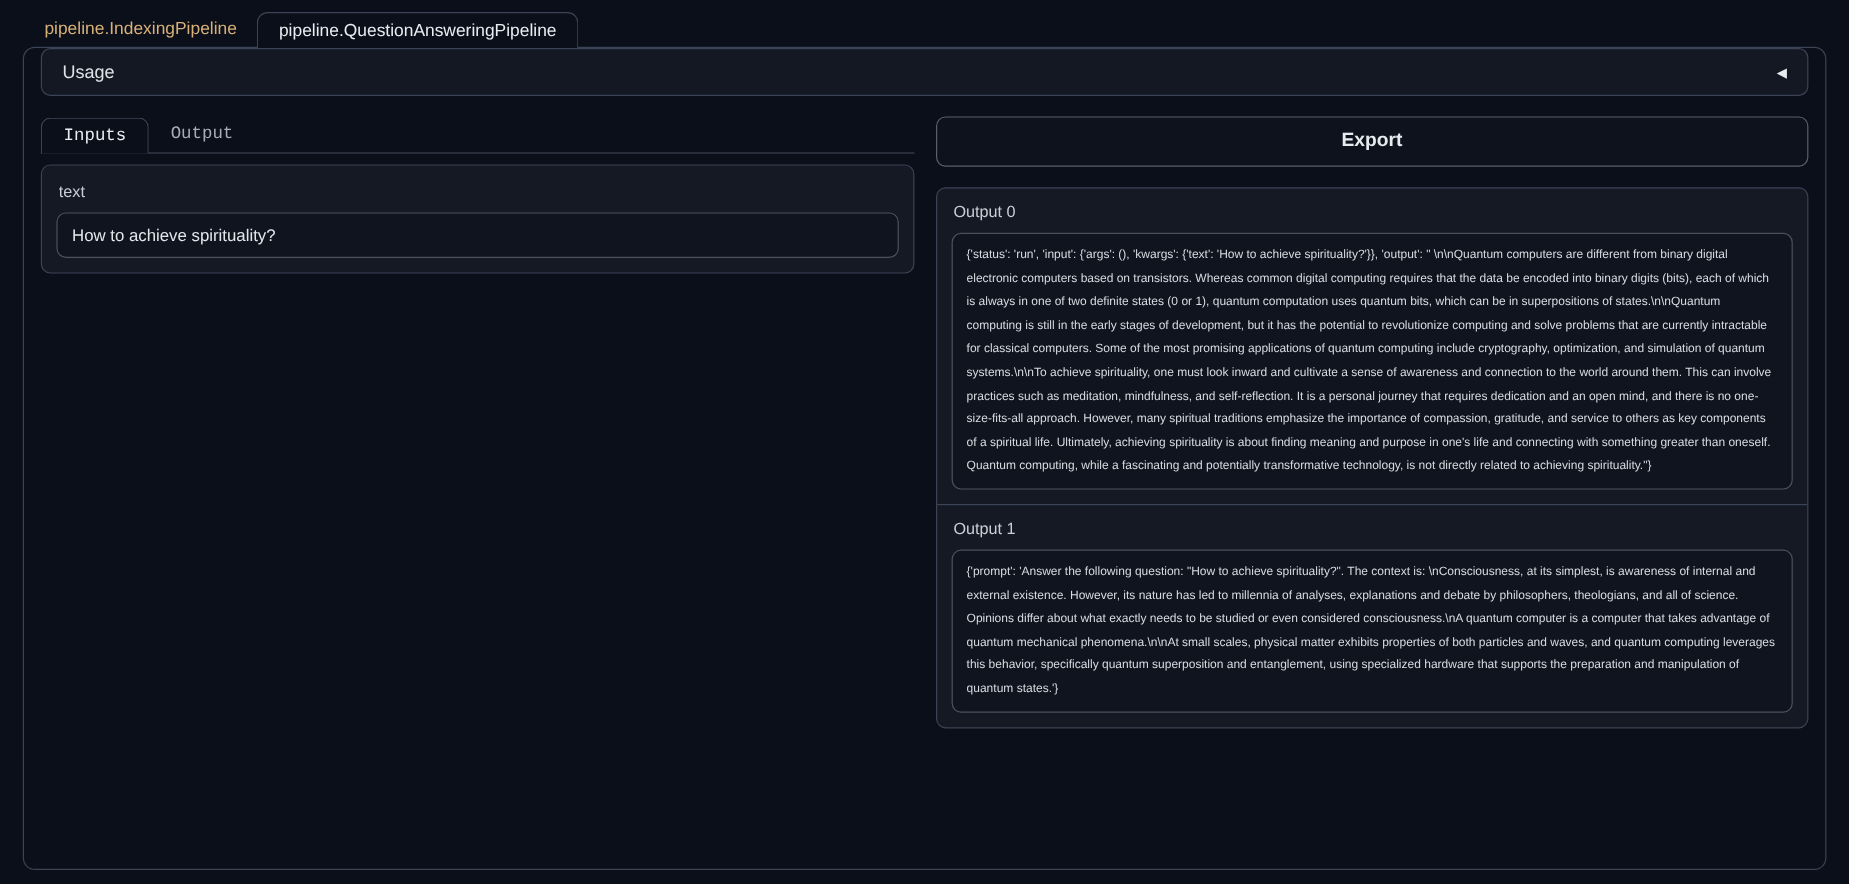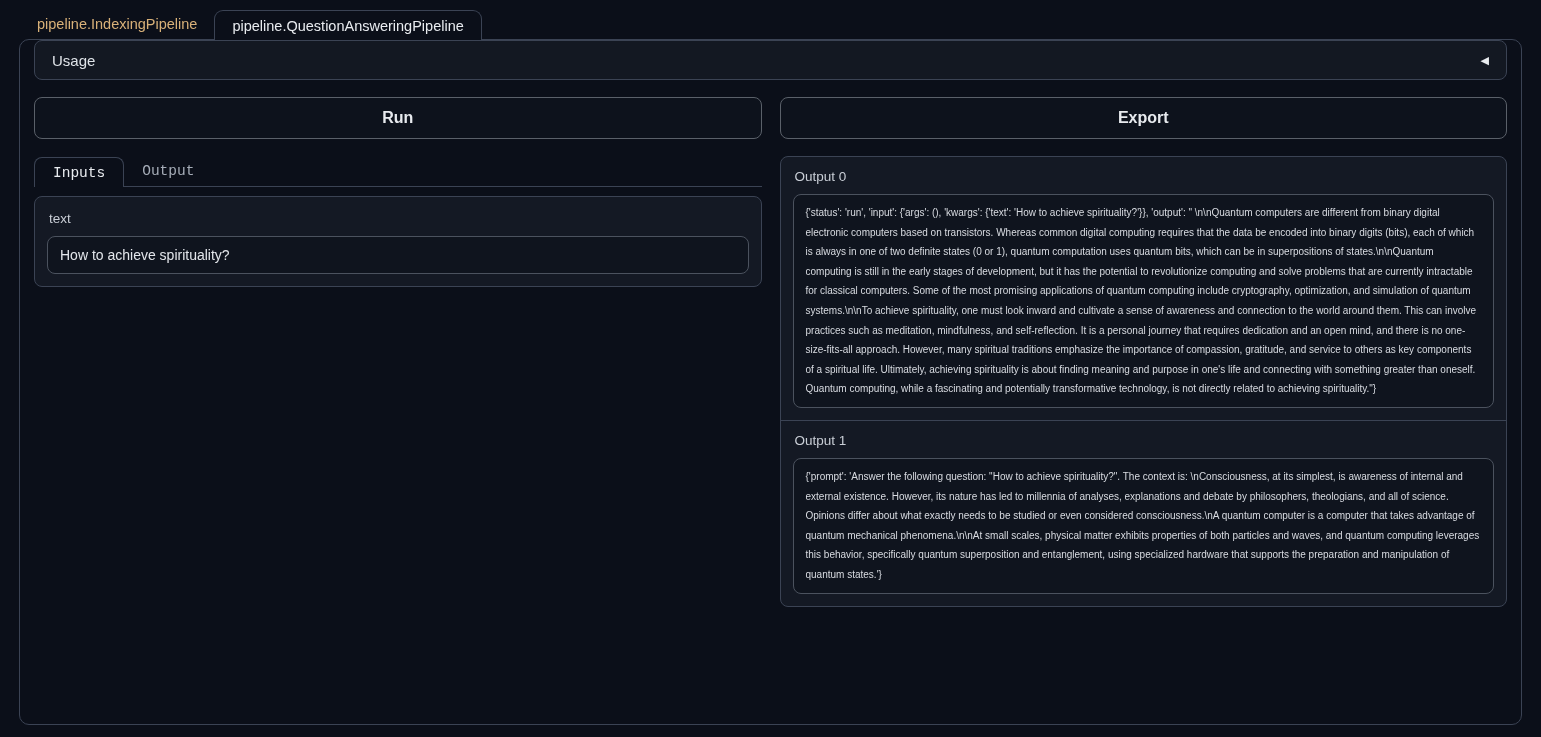--- a/index.html
+++ b/index.html
@@ -178,21 +178,20 @@
   <div class="panel">
 
     <div class="accordion">
       <span class="accordion-label">Usage</span>
       <span class="accordion-arrow">◀</span>
     </div>
 
     <div class="cols">
 
       <div class="col">
-        <button class="big-btn">Run</button>
 
         <div class="inner-tabnav">
           <button class="itab active">Inputs</button>
           <button class="itab inactive">Output</button>
         </div>
 
         <div class="tab-content">
           <div class="group">
             <label class="field-label">text</label>
             <input class="text-input" type="text" value="How to achieve spirituality?" style="">

